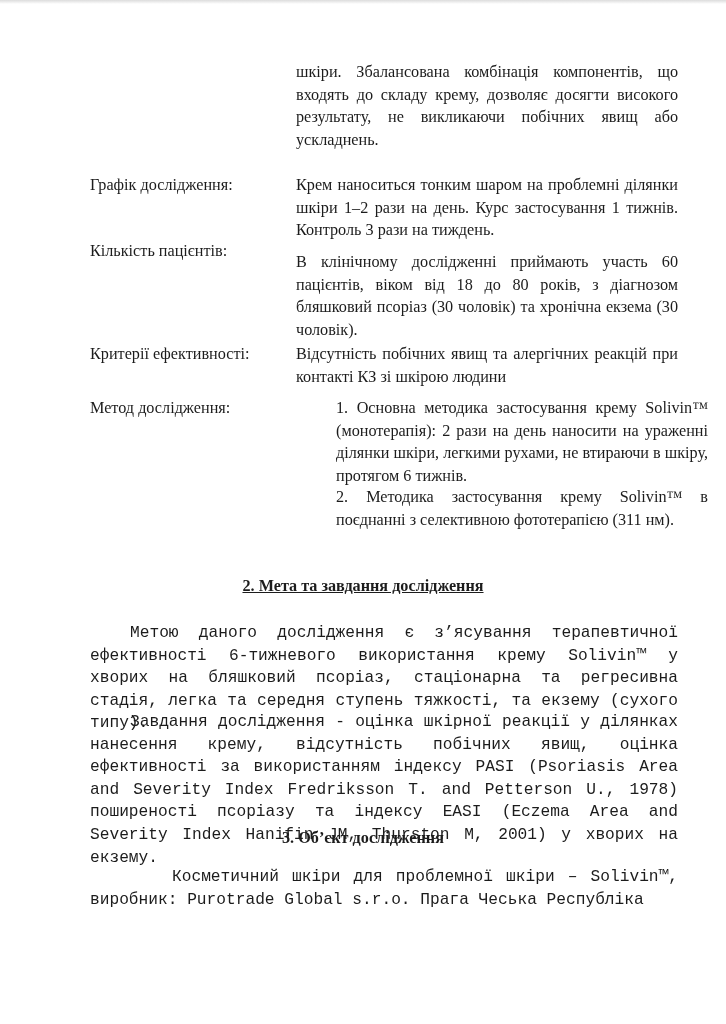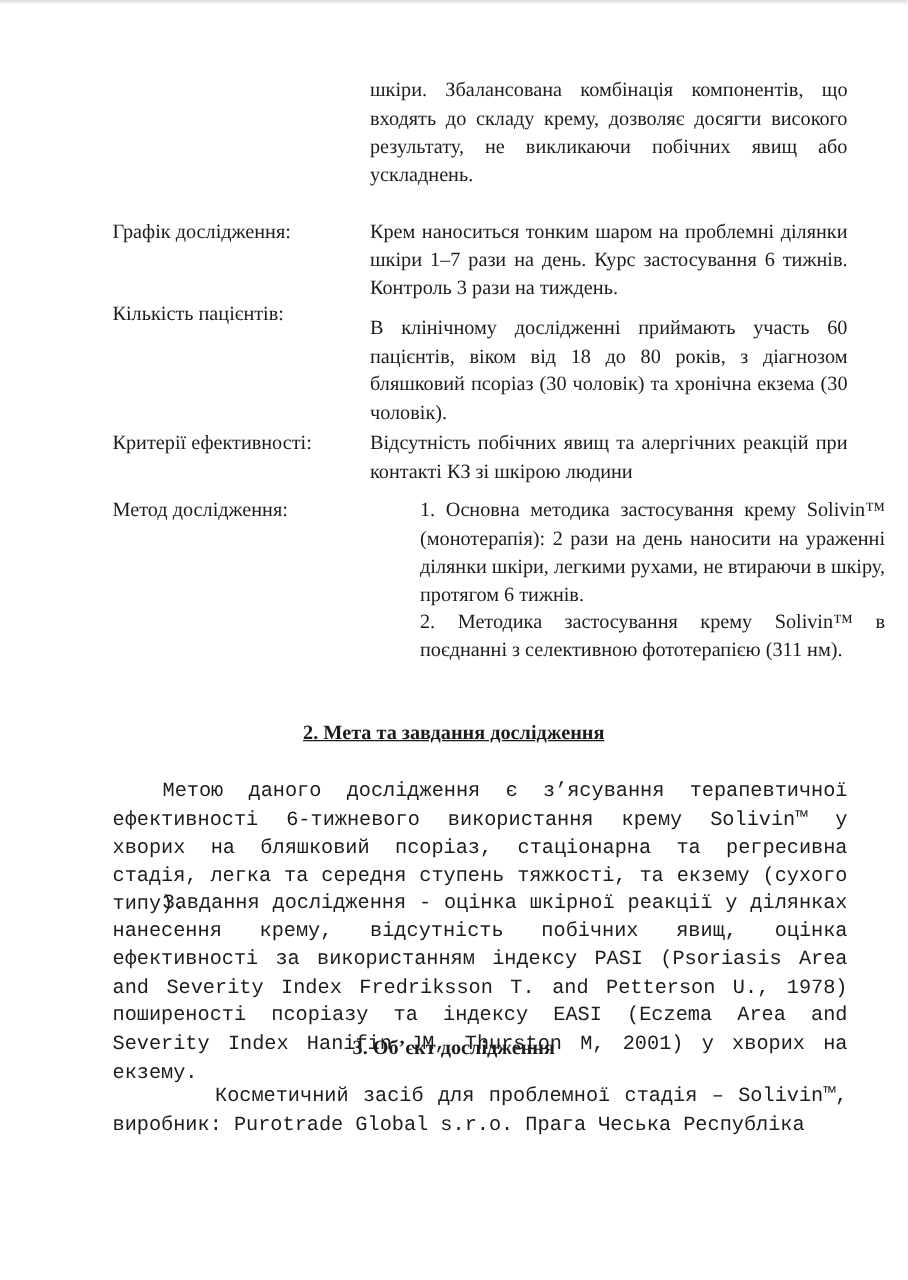--- a/index.html
+++ b/index.html
@@ -32,21 +32,21 @@
 <body>
 
 <div class="scan-edge"></div>
 
 <div>
 
   <div class="value" style="top:61px;">шкіри. Збалансована комбінація компонентів, що входять до складу крему, дозволяє досягти високого результату, не викликаючи побічних явищ або ускладнень.</div>
 
   <div>
     <div class="label" style="top:174px;">Графік дослідження:</div>
-    <div class="value jl" style="top:174px;">Крем наноситься тонким шаром на проблемні ділянки шкіри 1–7 рази на день.  Курс застосування 6 тижнів. Контроль 3 рази на тиждень.</div>
+    <div class="value jl" style="top:174px;">Крем наноситься тонким шаром на проблемні ділянки шкіри 1–2 рази на день.  Курс застосування 1 тижнів. Контроль 3 рази на тиждень.</div>
   </div>
 
   <div>
     <div class="label" style="top:240px;text-align:right;">Кількість пацієнтів:</div>
     <div class="value" style="top:251px;">В клінічному дослідженні приймають участь 60 пацієнтів, віком від 18 до 80 років, з діагнозом бляшковий псоріаз (30 чоловік) та хронічна екзема (30 чоловік).</div>
   </div>
 
   <div>
     <div class="label" style="top:343px;">Критерії ефективності:</div>
     <div class="value" style="top:343px;">Відсутність побічних явищ та алергічних реакцій при контакті КЗ зі шкірою людини</div>
@@ -56,15 +56,15 @@
     <div class="label" style="top:397px;">Метод дослідження:</div>
     <div class="method-item" style="top:397px;">1. Основна методика застосування крему Solivin™ (монотерапія): 2 рази на день наносити на ураженні ділянки шкіри, легкими рухами, не втираючи в шкіру, протягом 6 тижнів.</div>
     <div class="method-item" style="top:486px;">2. Методика застосування крему Solivin™ в поєднанні з селективною фототерапією (311 нм).</div>
   </div>
 
   <div class="heading" style="top:575px;text-decoration:underline;">2. Мета  та завдання дослідження</div>
   <div class="para indent" style="top:622px;">Метою даного дослідження є з’ясування терапевтичної ефективності 6-тижневого використання крему Solivin™ у хворих на бляшковий псоріаз, стаціонарна та регресивна стадія, легка та середня ступень тяжкості, та екзему (сухого типу).</div>
   <div class="para indent" style="top:711px;">Завдання дослідження - оцінка шкірної реакції  у ділянках нанесення крему, відсутність побічних явищ, оцінка ефективності за використанням індексу PASI (Psoriasis Area and Severity Index Fredriksson T. and Petterson U., 1978) поширеності псоріазу та індексу EASI (Eczema Area and Severity Index Hanifin JM, Thurston M, 2001) у хворих на екзему.</div>
 
   <div class="heading" style="top:827px;">3. Об’єкт дослідження</div>
-  <div class="para indent-lg" style="top:866px;">Косметичний засіб для проблемної стадія – Solivin™, виробник: Purotrade Global s.r.o. Прага Чеська Республіка</div>
+  <div class="para indent-lg" style="top:866px;">Косметичний шкіри для проблемної шкіри – Solivin™, виробник: Purotrade Global s.r.o. Прага Чеська Республіка</div>
 
 </div>
 
 </body></html>

